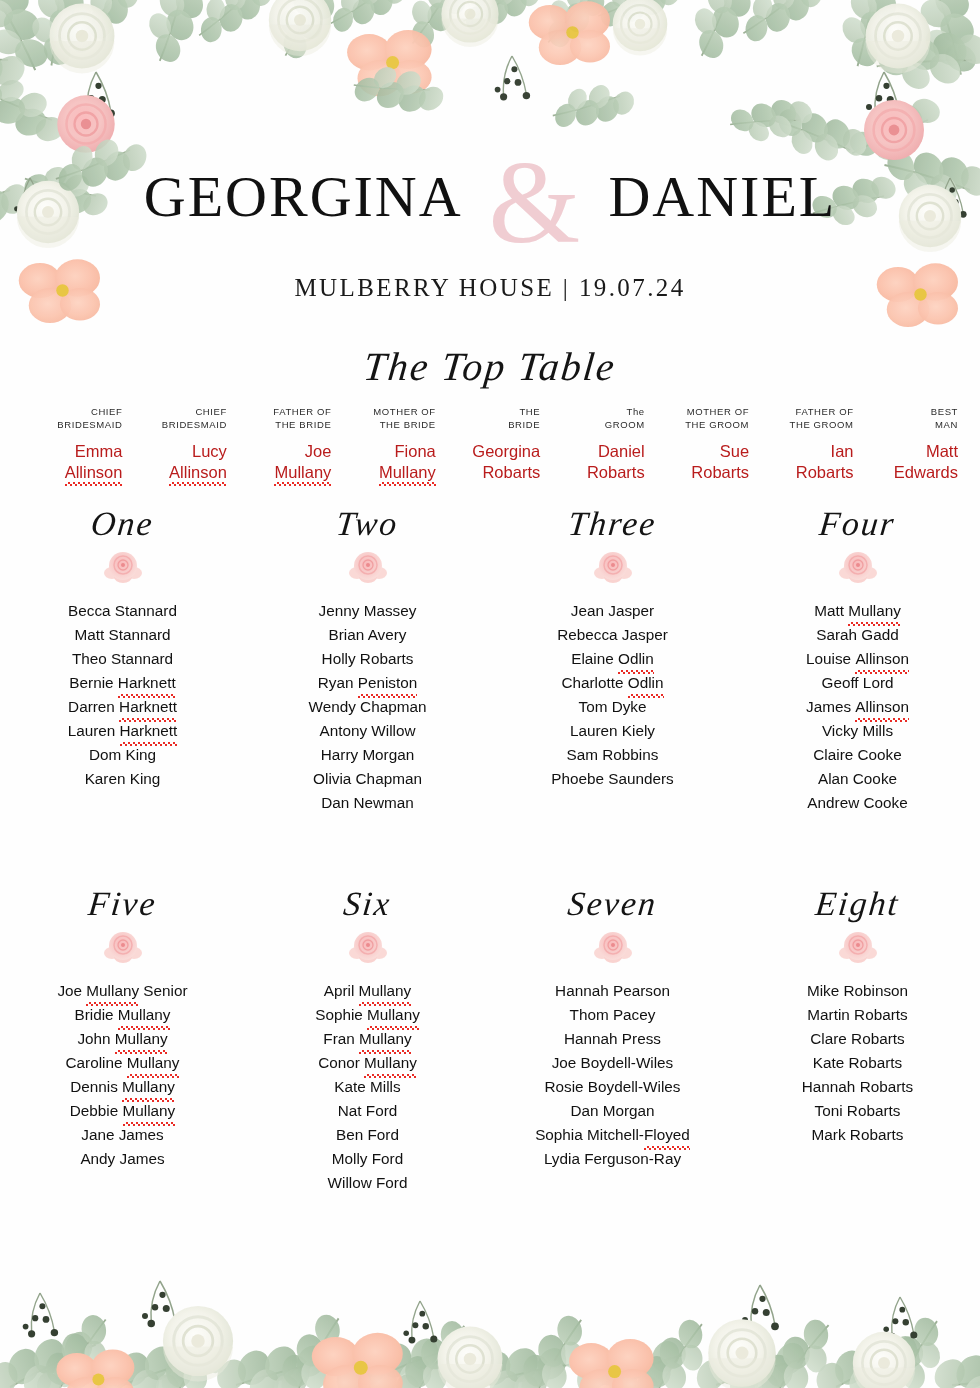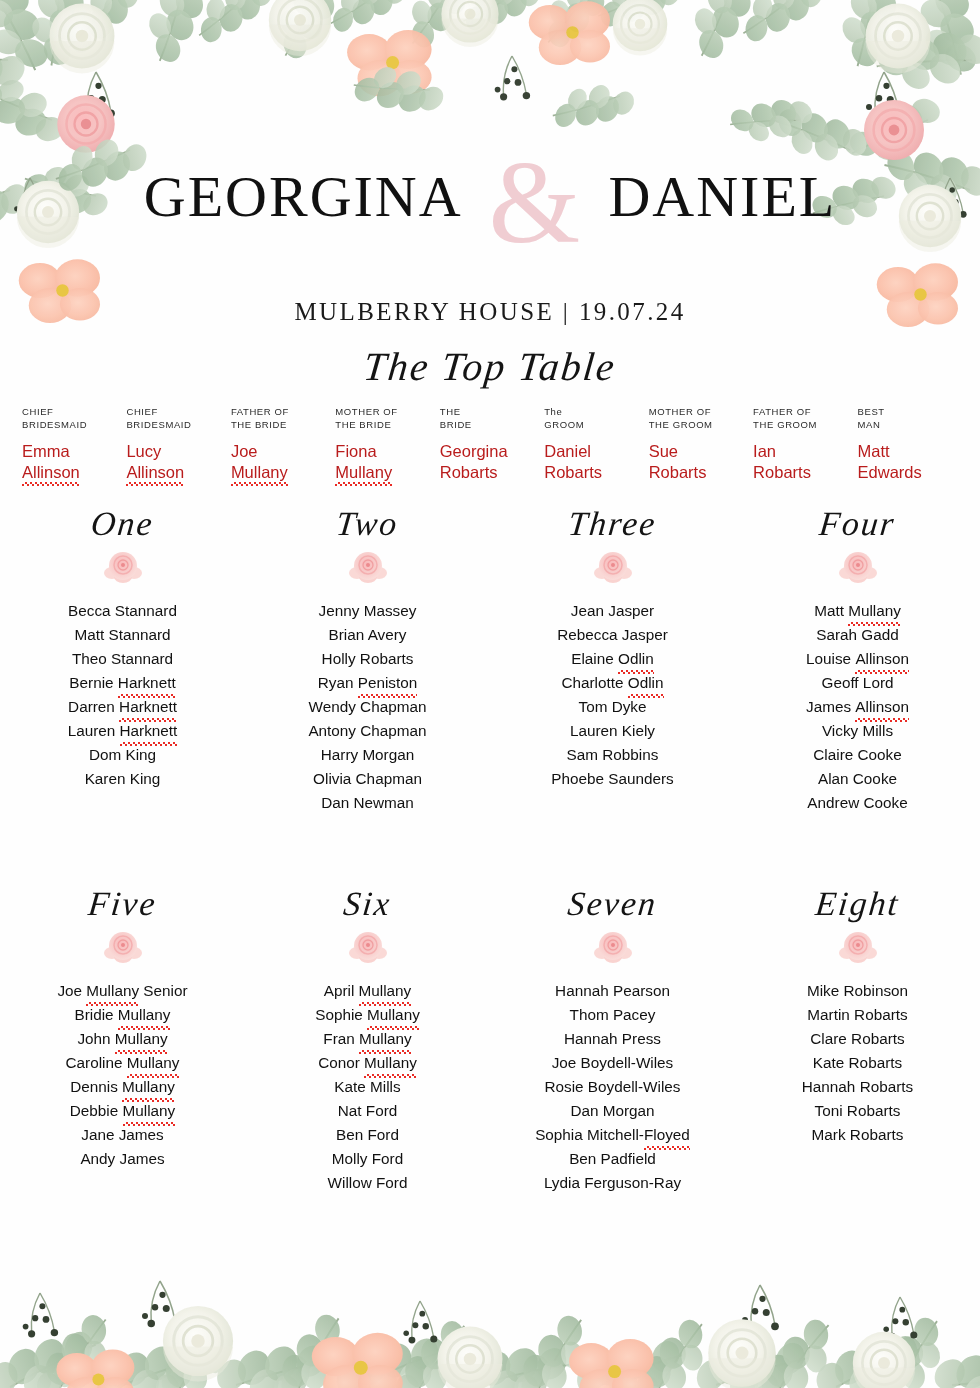--- a/index.html
+++ b/index.html
@@ -22,41 +22,41 @@
     font-family:"Liberation Serif", serif;
     font-size:58px; letter-spacing:2px; color:#111;
     display:flex; align-items:center; justify-content:center; gap:26px;
     line-height:1;
   }
   .amp {
     font-family:"Liberation Serif", serif;
     font-size:118px; line-height:0.8; position:relative; top:6px;
   }
   .venue {
-    margin-top:54px;
+    margin-top:30px;
     font-family:"Liberation Serif", serif;
     font-size:25px; letter-spacing:2.4px; color:#1a1a1a;
   }
 
   
   .script {
     font-family:"Liberation Serif", serif;
     font-style:italic; font-weight:400;
     color:#141414; letter-spacing:2px;
     transform:skewX(-6deg);
   }
 
   .top-table-title { position:absolute; top:343px; left:0; width:980px; text-align:center; font-size:40px; }
 
   
   .top-table {
     position:absolute; top:406px; left:20px; width:940px;
     display:grid; grid-template-columns:repeat(9,1fr);
   }
-  .tt-cell { text-align:left; padding:0 2px; }
+  .tt-cell { text-align:right; padding:0 2px; }
   .tt-role {
     font-size:9.5px; letter-spacing:0.6px; color:#2a2a2a;
     line-height:1.35; text-transform:none;
   }
   .tt-name {
     margin-top:9px; font-size:16.5px; color:#b91c1c; line-height:1.28;
   }
 
   
   .tables {
@@ -324,21 +324,21 @@
   <circle cx="20" cy="16" r="9" fill="none" stroke="#f2a2a4" stroke-width="1.5" opacity=".7"></circle>
   <circle cx="20" cy="16" r="5" fill="none" stroke="#ef9597" stroke-width="1.3" opacity=".8"></circle>
   <circle cx="20" cy="16" r="2" fill="#ec8b8e"></circle>
 </svg></div>
         <div>
           <div class="guest-row"><span class="guest"><span>Jenny Massey</span></span></div>
           <div class="guest-row"><span class="guest"><span>Brian Avery</span></span></div>
           <div class="guest-row"><span class="guest"><span>Holly Robarts</span></span></div>
           <div class="guest-row"><span class="guest"><span>Ryan </span><span class="sq">Peniston</span></span></div>
           <div class="guest-row"><span class="guest"><span>Wendy Chapman</span></span></div>
-          <div class="guest-row"><span class="guest"><span>Antony Chapman</span></span></div>
+          <div class="guest-row"><span class="guest"><span>Antony Willow</span></span></div>
           <div class="guest-row"><span class="guest"><span>Harry Morgan</span></span></div>
           <div class="guest-row"><span class="guest"><span>Olivia Chapman</span></span></div>
           <div class="guest-row"><span class="guest"><span>Dan Newman</span></span></div>
         </div>
       </div>
       <div class="table-block" style="min-height: 350px;">
         <div class="table-title script">Three</div>
         <div class="rose"><svg viewBox="0 0 40 36">
   <defs>
     <radialGradient id="rg" cx="46%" cy="42%" r="60%">
@@ -474,21 +474,20 @@
   <circle cx="20" cy="16" r="2" fill="#ec8b8e"></circle>
 </svg></div>
         <div>
           <div class="guest-row"><span class="guest"><span>Hannah Pearson</span></span></div>
           <div class="guest-row"><span class="guest"><span>Thom Pacey</span></span></div>
           <div class="guest-row"><span class="guest"><span>Hannah Press</span></span></div>
           <div class="guest-row"><span class="guest"><span>Joe Boydell-Wiles</span></span></div>
           <div class="guest-row"><span class="guest"><span>Rosie Boydell-Wiles</span></span></div>
           <div class="guest-row"><span class="guest"><span>Dan Morgan</span></span></div>
           <div class="guest-row"><span class="guest"><span>Sophia Mitchell-</span><span class="sq">Floyed</span></span></div>
-          <div class="guest-row"><span class="guest"><span>Ben Padfield</span></span></div>
           <div class="guest-row"><span class="guest"><span>Lydia Ferguson-Ray</span></span></div>
         </div>
       </div>
       <div class="table-block" style="padding-top: 30px;">
         <div class="table-title script">Eight</div>
         <div class="rose"><svg viewBox="0 0 40 36">
   <defs>
     <radialGradient id="rg" cx="46%" cy="42%" r="60%">
       <stop offset="0%" stop-color="#f9b9ba"></stop>
                 <stop offset="45%" stop-color="#f8c9c8"></stop>

